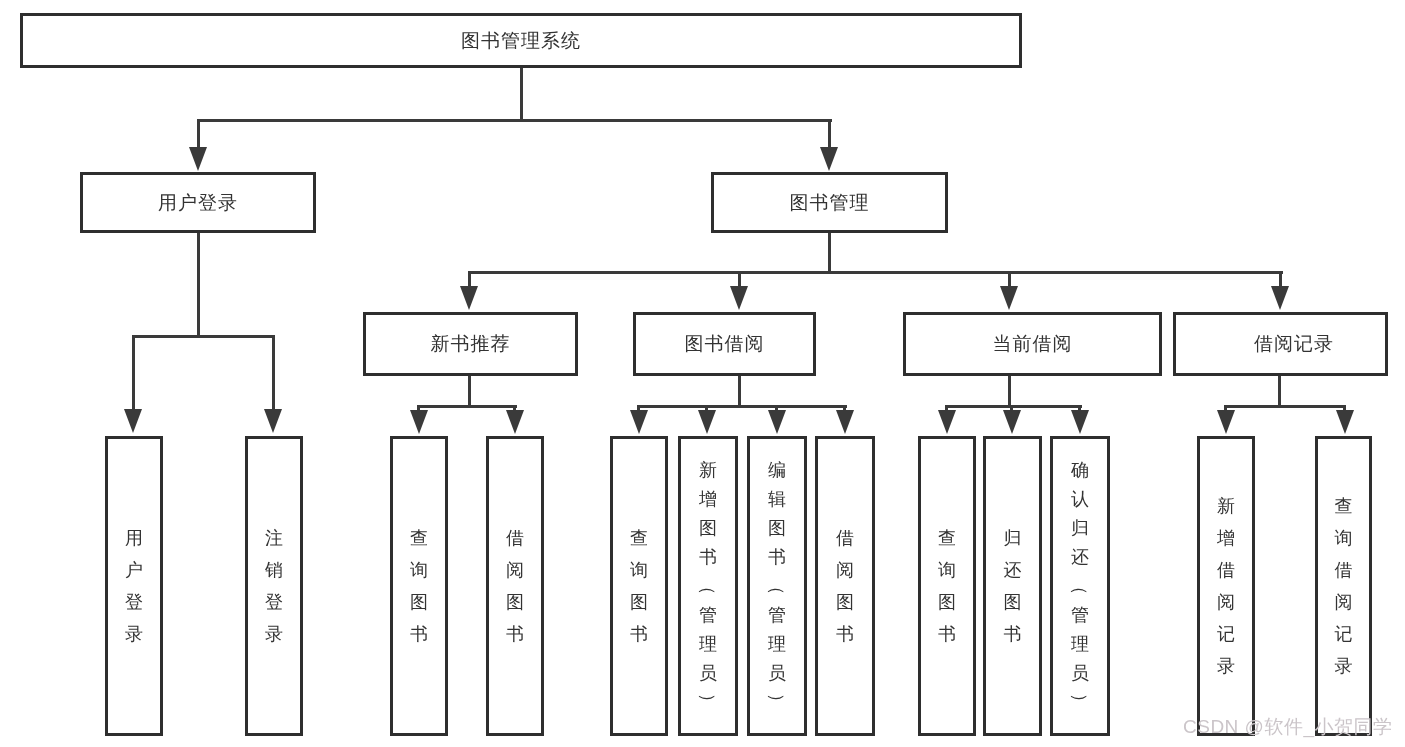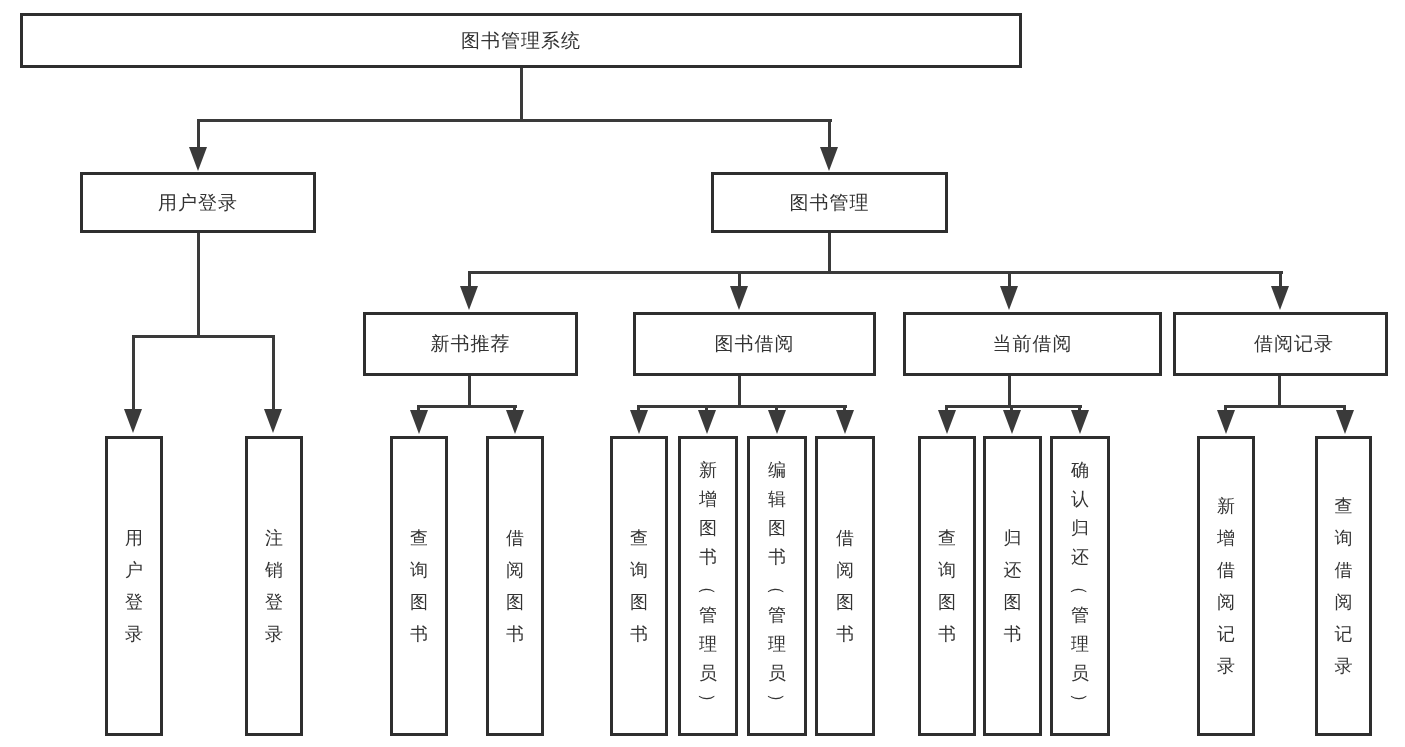--- a/index.html
+++ b/index.html
@@ -86,21 +86,21 @@
   <div class="vline" style="left:738px;top:271px;height:18px;"></div>
   <div class="arrow" style="left:730px;top:286px;"></div>
   <div class="vline" style="left:1008px;top:271px;height:18px;"></div>
   <div class="arrow" style="left:1000px;top:286px;"></div>
   <div class="vline" style="left:1279px;top:271px;height:18px;"></div>
   <div class="arrow" style="left:1271px;top:286px;"></div>
 
   <div class="node h" style="left:363px;top:312px;width:215px;height:64px;">
     <span>新书推荐</span>
   </div>
-  <div class="node h" style="left:633px;top:312px;width:243px;height:64px;">
+  <div class="node h" style="left:633px;top:312px;width:183px;height:64px;">
     <span>图书借阅</span>
   </div>
   <div class="node h" style="left:903px;top:312px;width:259px;height:64px;">
     <span>当前借阅</span>
   </div>
   <div class="node h" style="left:1173px;top:312px;width:215px;height:64px;padding-left:27px;">
     <span>借阅记录</span>
   </div>
 
   <div class="vline" style="left:468px;top:376px;height:32px;"></div>
@@ -234,14 +234,15 @@
     </div>
   <div class="node v" style="left: 1315px; top: 436px; width: 57px; height: 300px; gap: 14px;">
       <span class="vchar">查</span>
       <span class="vchar">询</span>
       <span class="vchar">借</span>
       <span class="vchar">阅</span>
       <span class="vchar">记</span>
       <span class="vchar">录</span>
     </div>
 
+  <div class="watermark">CSDN @软件_小贺同学</div>
 
 </div>
 
 </body></html>

